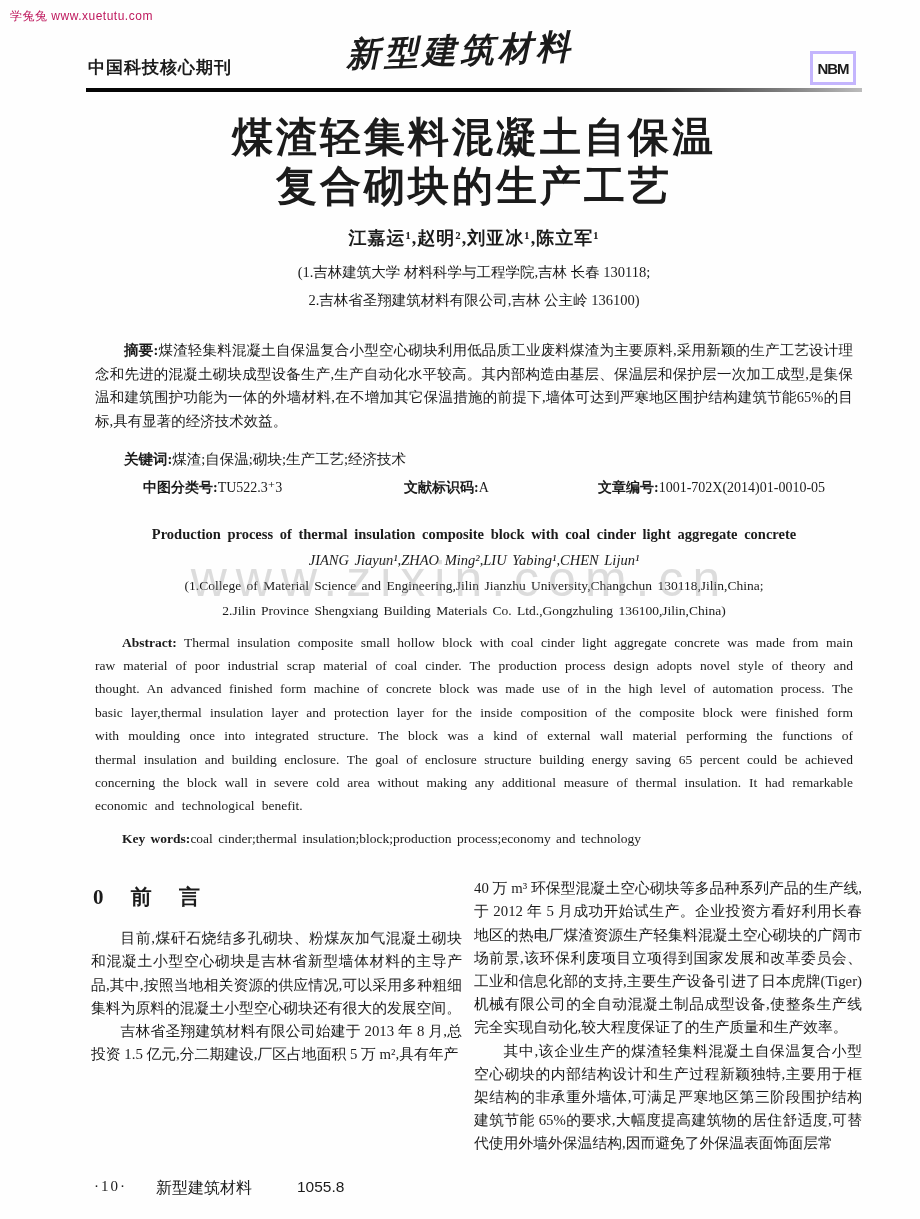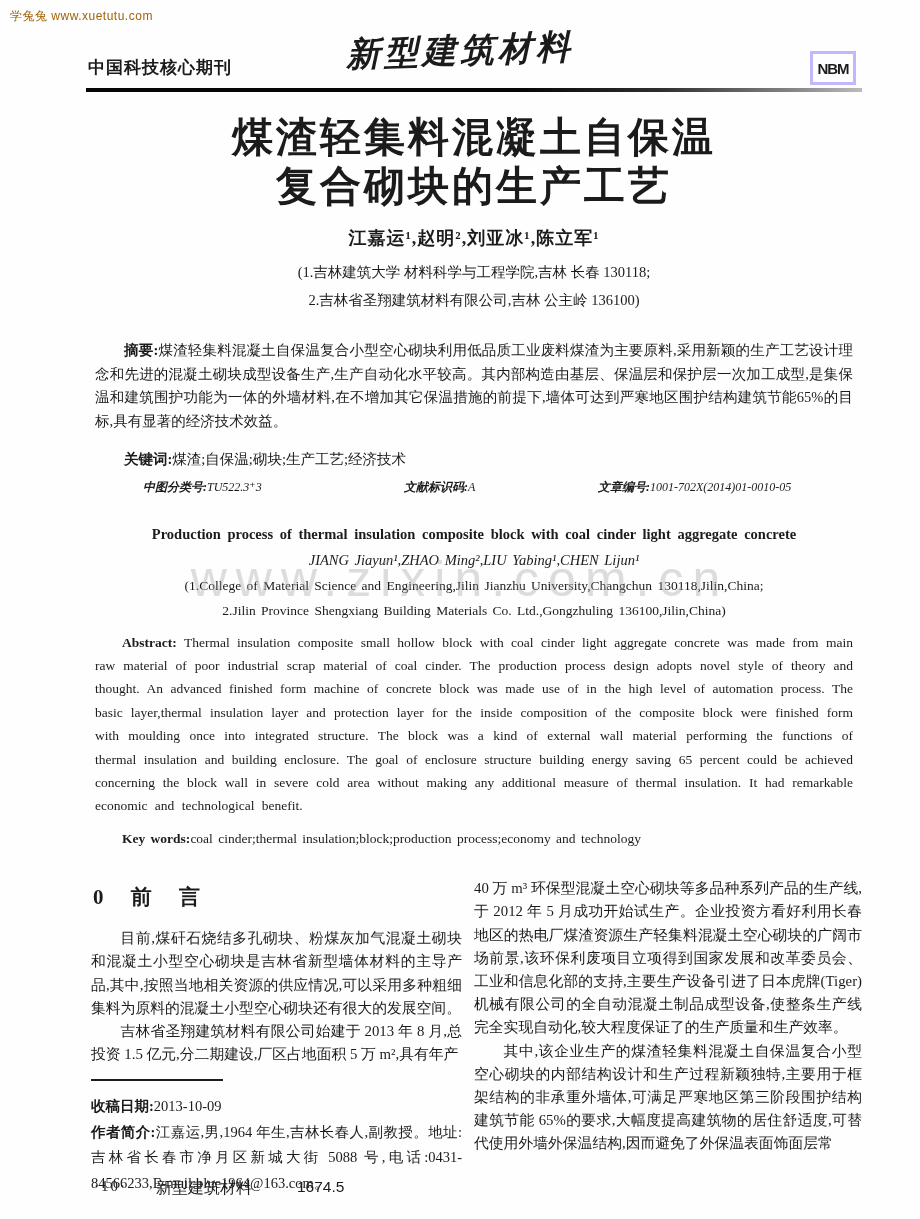--- a/index.html
+++ b/index.html
@@ -5,21 +5,21 @@
   html,body{margin:0;padding:0;}
   body{
     width:920px;height:1219px;position:relative;overflow:hidden;
     background:#fefefe;color:#1b1b1b;
     font-family:"Liberation Serif","DejaVu Serif",serif;
   }
   
   .wm-top{
     position:absolute;left:10px;top:8px;
     font:12px "Liberation Sans","DejaVu Sans",sans-serif;
-    color:#a16207;letter-spacing:.5px;
+    color:#be185d;letter-spacing:.5px;
   }
   .wm-center{
     position:absolute;left:50%;top:550px;transform:translateX(-50%);
     font:400 50px "Liberation Sans","DejaVu Sans",sans-serif;
     color:rgba(165,165,165,.38);letter-spacing:9px;white-space:nowrap;
     z-index:6;pointer-events:none;
   }
   
   .hdr-tier{
     position:absolute;left:88px;top:56px;
@@ -49,21 +49,21 @@
   .authors-cn{margin-top:15px;text-align:center;font-size:18px;font-weight:bold;letter-spacing:1px;}
   .affil{text-align:center;font-size:14.5px;}
   .affil.a1{margin-top:13px;}
   .affil.a2{margin-top:9px;}
   .abs-cn{
     margin-top:29px;padding:0 9px;text-align:justify;text-indent:2em;
     font-size:14.5px;line-height:23.5px;
   }
   .kw-cn{padding:0 9px;margin-top:3px;text-indent:2em;font-size:14.5px;line-height:23px;}
   b.lbl{font-weight:bold;margin-top:12px;}
-  .meta-row{position:relative;height:24px;margin-top:8px;font-size:12px;font-style:italic;}
+  .meta-row{position:relative;height:24px;margin-top:8px;font-size:14px;}
   .meta-row .m1{position:absolute;left:57px;}
   .meta-row .m2{position:absolute;left:318px;}
   .meta-row .m3{position:absolute;left:512px;}
   
   .en-title{margin-top:23px;text-align:center;font-weight:bold;font-size:14.5px;word-spacing:3px;}
   .en-authors{margin-top:9px;text-align:center;font-style:italic;font-size:14.5px;word-spacing:2px;}
   .en-affil{text-align:center;font-size:13.5px;margin-top:9px;word-spacing:2px;}
   .en-abs{
     margin-top:12px;padding:0 9px;text-align:justify;text-indent:2em;
     font-size:13.5px;line-height:23.4px;word-spacing:4px;
@@ -130,31 +130,26 @@
   </p>
   <p class="en-kw" style="margin:3px 0 0 0;">
     <b class="lbl">Key words:</b><span>coal cinder;thermal insulation;block;production process;economy and technology</span>
   </p>
 
   <div class="columns">
     <div class="col-left">
       <h2 class="sec-h">0 前 言</h2>
       <p class="bp">目前,煤矸石烧结多孔砌块、粉煤灰加气混凝土砌块和混凝土小型空心砌块是吉林省新型墙体材料的主导产品,其中,按照当地相关资源的供应情况,可以采用多种粗细集料为原料的混凝土小型空心砌块还有很大的发展空间。</p>
       <p class="bp">吉林省圣翔建筑材料有限公司始建于 2013 年 8 月,总投资 1.5 亿元,分二期建设,厂区占地面积 5 万 m²,具有年产</p>
-      <div class="footnote">
-        <div class="fn-rule"></div>
-        <p><b class="lbl">收稿日期:</b><span>2013-10-09</span></p>
-        <p><b class="lbl">作者简介:</b><span>江嘉运,男,1964 年生,吉林长春人,副教授。地址:吉林省长春市净月区新城大街 5088 号,电话:0431-84566233,E-mail:blue1964@163.com。</span></p>
-      </div>
     </div>
     <div class="col-right">
       <p class="bp noind">40 万 m³ 环保型混凝土空心砌块等多品种系列产品的生产线,于 2012 年 5 月成功开始试生产。企业投资方看好利用长春地区的热电厂煤渣资源生产轻集料混凝土空心砌块的广阔市场前景,该环保利废项目立项得到国家发展和改革委员会、工业和信息化部的支持,主要生产设备引进了日本虎牌(Tiger)机械有限公司的全自动混凝土制品成型设备,使整条生产线完全实现自动化,较大程度保证了的生产质量和生产效率。</p>
       <p class="bp">其中,该企业生产的煤渣轻集料混凝土自保温复合小型空心砌块的内部结构设计和生产过程新颖独特,主要用于框架结构的非承重外墙体,可满足严寒地区第三阶段围护结构建筑节能 65%的要求,大幅度提高建筑物的居住舒适度,可替代使用外墙外保温结构,因而避免了外保温表面饰面层常</p>
     </div>
   </div>
 
 </div>
 
 <div class="footer">
   <span class="pg">·10·</span>
   <span class="jn">新型建筑材料</span>
-  <span class="iss">1674.5</span>
+  <span class="iss">1055.8</span>
 </div>
 
 </body></html>

